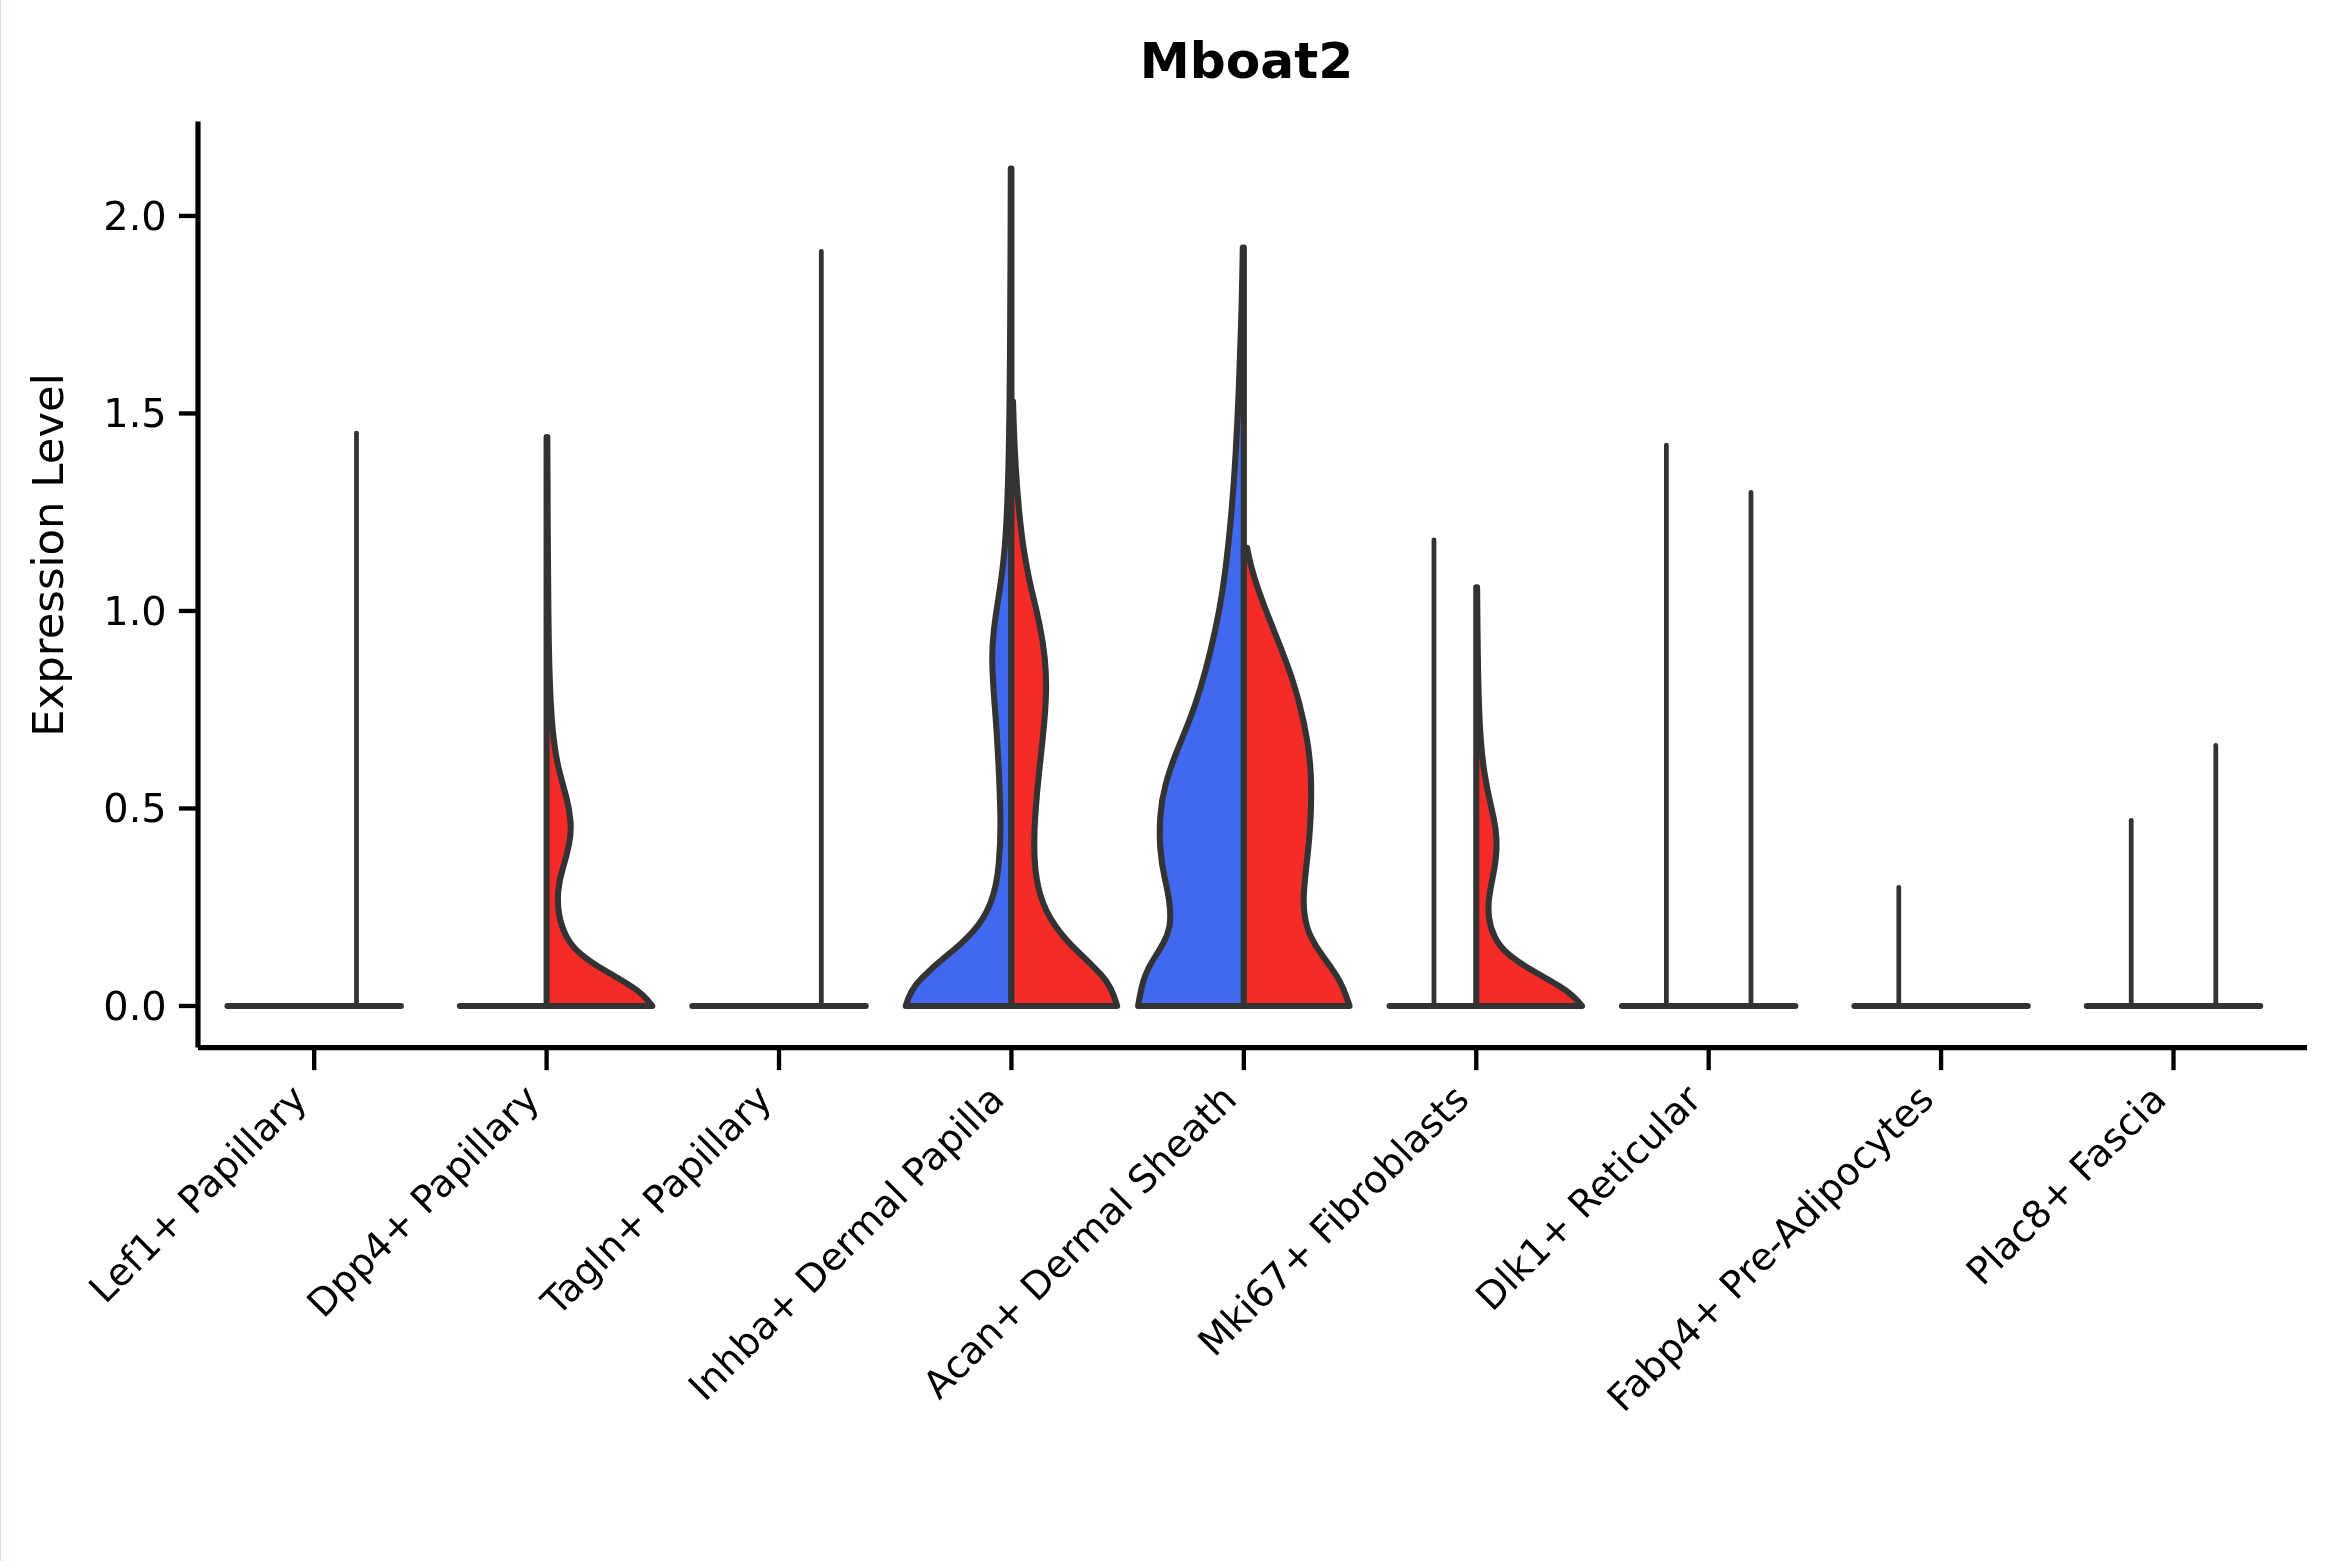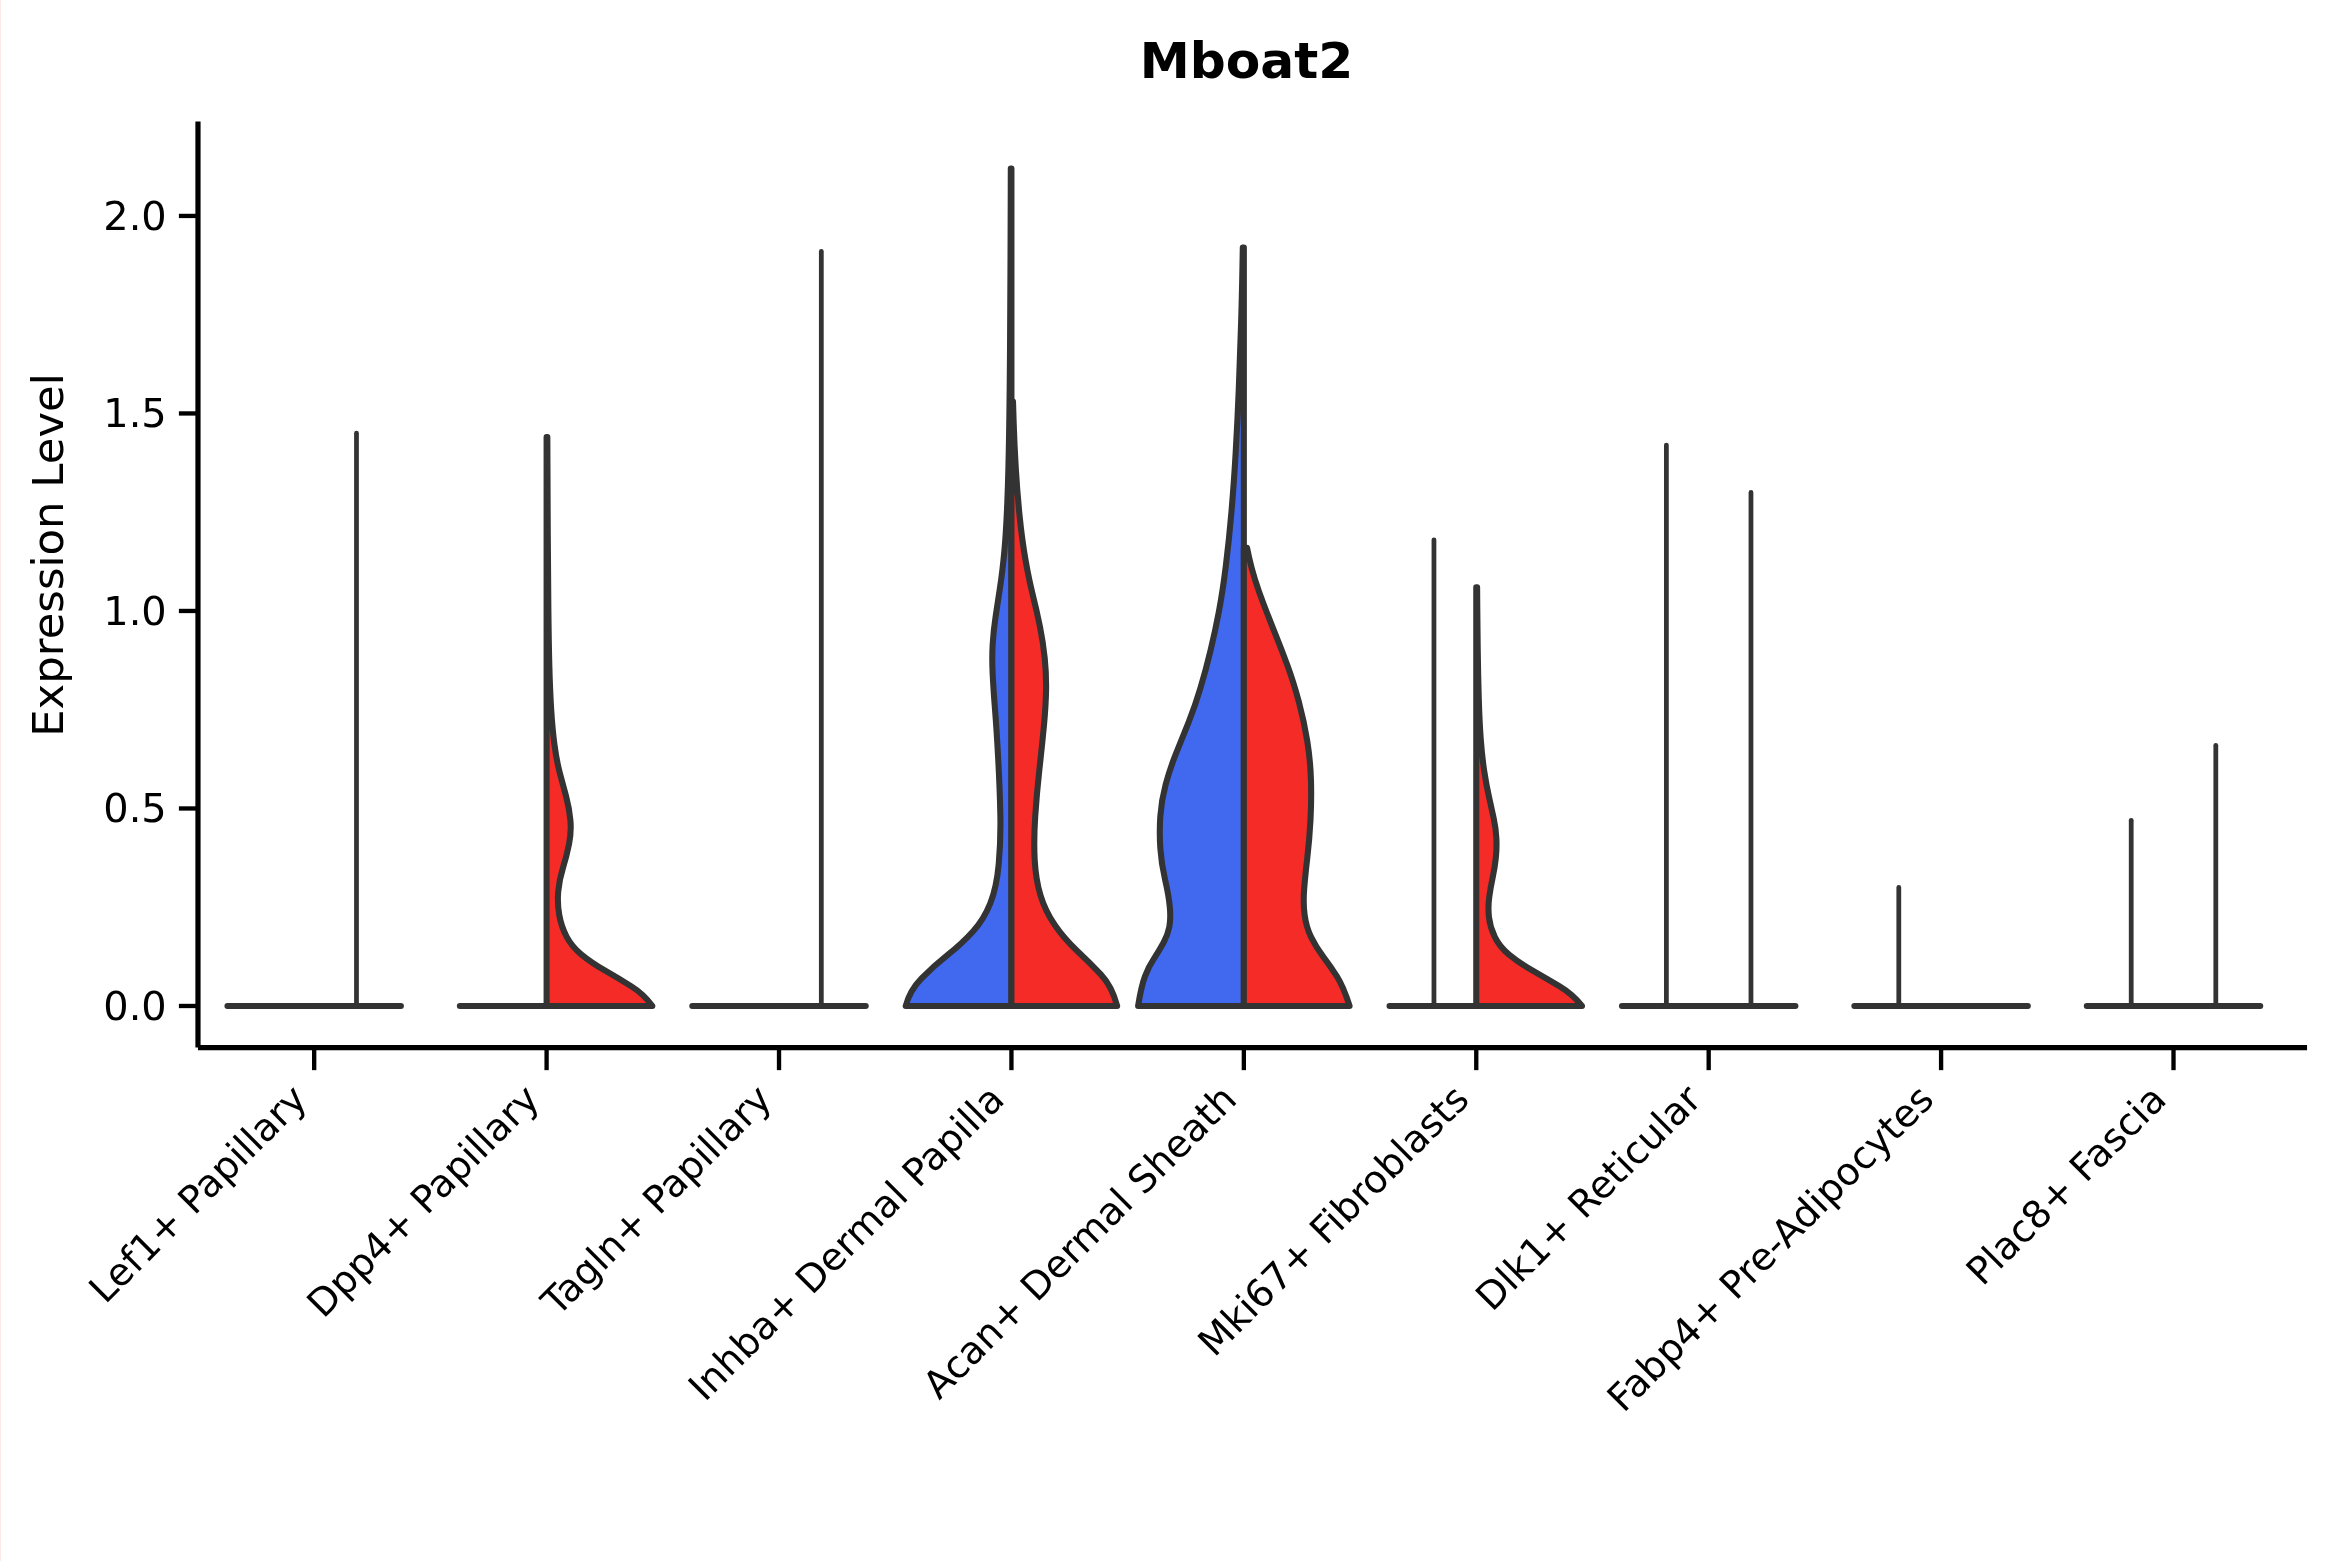--- a/index.html
+++ b/index.html
@@ -10,21 +10,21 @@
   body {
     width: 2342px;
     height: 1561px;
     font-family: "DejaVu Sans", sans-serif;
     overflow: hidden;
   }
   #figure {
     position: relative;
     width: 2342px;
     height: 1561px;
-    background: #fca5a5;
+    background: #8b5cf6;
   }
   #plot-svg {
     position: absolute;
     left: 0;
     top: 0;
     width: 2342px;
     height: 1561px;
     display: block;
   }
   .chart-title {

